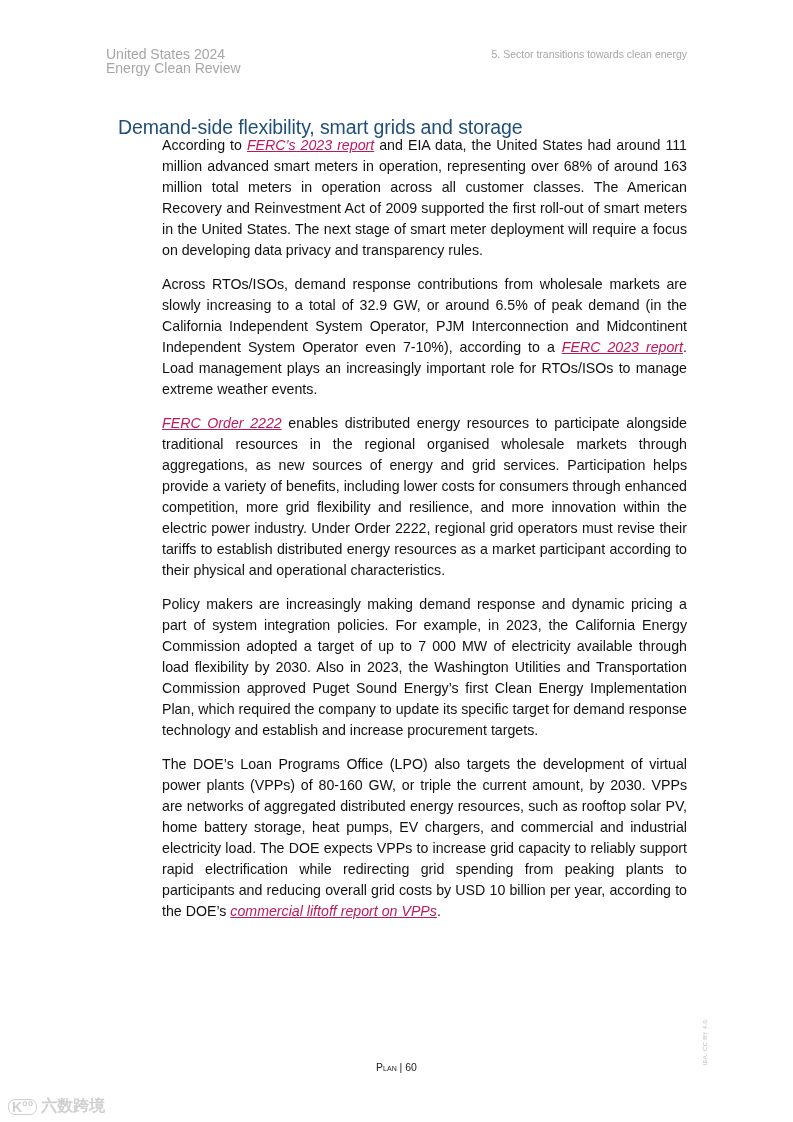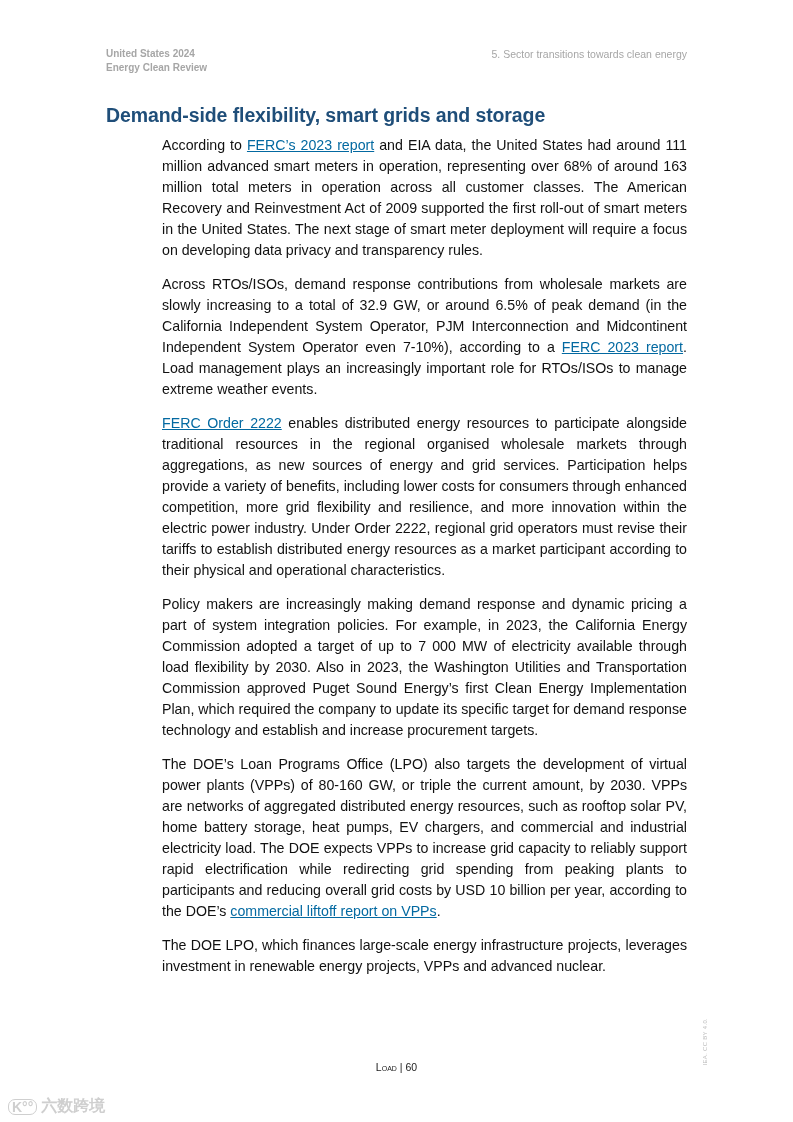--- a/index.html
+++ b/index.html
@@ -1,22 +1,22 @@
 <!DOCTYPE html>
 <html><head>
 <meta charset="utf-8">
 <style>
   html, body { margin: 0; padding: 0; background: #ffffff; }
   body { width: 793px; height: 1122px; position: relative; overflow: hidden; font-family: "Liberation Sans", sans-serif; color: #111; }
-  .hdr-left { position: absolute; left: 106px; top: 47px; font-size: 10px; line-height: 14px; color: #a6a6a6; font-weight: bold; }
+  .hdr-left { position: absolute; left: 106px; top: 47px; font-size: 14px; line-height: 14px; color: #a6a6a6; }
   .hdr-right { position: absolute; right: 106px; top: 47px; font-size: 10.5px; line-height: 14px; color: #a6a6a6; }
-  h1.section-title { position: absolute; left: 106px; top: 104px; margin: 0; font-size: 19.5px; font-weight: bold; color: #1f4e79; letter-spacing: -0.1px; }
+  h1.section-title { position: absolute; left: 106px; top: 104px; margin: 12px; font-size: 19.5px; font-weight: normal; color: #1f4e79; letter-spacing: -0.1px; }
   .body-text { position: absolute; left: 162px; top: 135px; width: 525px; font-size: 14.2px; line-height: 21px; text-align: justify; color: #111; }
   .body-text p { margin: 0 0 13px 0; }
-  a.doc-link { color: #0369a1; text-decoration: underline; }
+  a.doc-link { color: #be185d; text-decoration: underline; font-style: italic; }
   .footer { position: absolute; left: 0; width: 793px; top: 1061px; text-align: center; font-size: 10.5px; color: #222; }
   .footer .pg-cap { font-variant: small-caps; }
   .license { position: absolute; left: 702px; top: 1018px; font-size: 6px; color: #bcbcbc; writing-mode: vertical-rl; transform: rotate(180deg); letter-spacing: 0.3px; }
   .watermark { position: absolute; left: 8px; top: 1096px; font-size: 16px; color: #cfcfcf; font-weight: bold; display: flex; align-items: center; gap: 4px; }
   .watermark .wm-logo { font-size: 14px; border: 1.5px solid #cfcfcf; border-radius: 7px; padding: 0 3px; line-height: 14px; }
 </style>
 </head>
 <body>
 
 <div class="hdr-left">
@@ -34,25 +34,24 @@
   <p>
     <span>Across RTOs/ISOs, demand response contributions from wholesale markets are slowly increasing to a total of 32.9 GW, or around 6.5% of peak demand (in the California Independent System Operator, PJM Interconnection and Midcontinent Independent System Operator even 7-10%), according to a </span><a class="doc-link" href="#">FERC 2023 report</a><span>. Load management plays an increasingly important role for RTOs/ISOs to manage extreme weather events.</span>
   </p>
   <p>
     <a class="doc-link" href="#">FERC Order 2222</a><span> enables distributed energy resources to participate alongside traditional resources in the regional organised wholesale markets through aggregations, as new sources of energy and grid services. Participation helps provide a variety of benefits, including lower costs for consumers through enhanced competition, more grid flexibility and resilience, and more innovation within the electric power industry. Under Order 2222, regional grid operators must revise their tariffs to establish distributed energy resources as a market participant according to their physical and operational characteristics.</span>
   </p>
   <p>Policy makers are increasingly making demand response and dynamic pricing a part of system integration policies. For example, in 2023, the California Energy Commission adopted a target of up to 7 000 MW of electricity available through load flexibility by 2030. Also in 2023, the Washington Utilities and Transportation Commission approved Puget Sound Energy’s first Clean Energy Implementation Plan, which required the company to update its specific target for demand response technology and establish and increase procurement targets.</p>
   <p>
     <span>The DOE’s Loan Programs Office (LPO) also targets the development of virtual power plants (VPPs) of 80-160 GW, or triple the current amount, by 2030. VPPs are networks of aggregated distributed energy resources, such as rooftop solar PV, home battery storage, heat pumps, EV chargers, and commercial and industrial electricity load. The DOE expects VPPs to increase grid capacity to reliably support rapid electrification while redirecting grid spending from peaking plants to participants and reducing overall grid costs by USD 10 billion per year, according to the DOE’s </span><a class="doc-link" href="#">commercial liftoff report on VPPs</a><span>.</span>
   </p>
-  <p>The DOE LPO, which finances large-scale energy infrastructure projects, leverages investment in renewable energy projects, VPPs and advanced nuclear.</p>
 </div>
 
 <div class="license">IEA. CC BY 4.0.</div>
 
 <div class="footer">
-  <span class="pg-cap">Load</span><span> | </span><span>60</span>
+  <span class="pg-cap">Plan</span><span> | </span><span>60</span>
 </div>
 
 <div class="watermark">
   <span class="wm-logo">K°°</span>
   <span>六数跨境</span>
 </div>
 
 </body></html>

